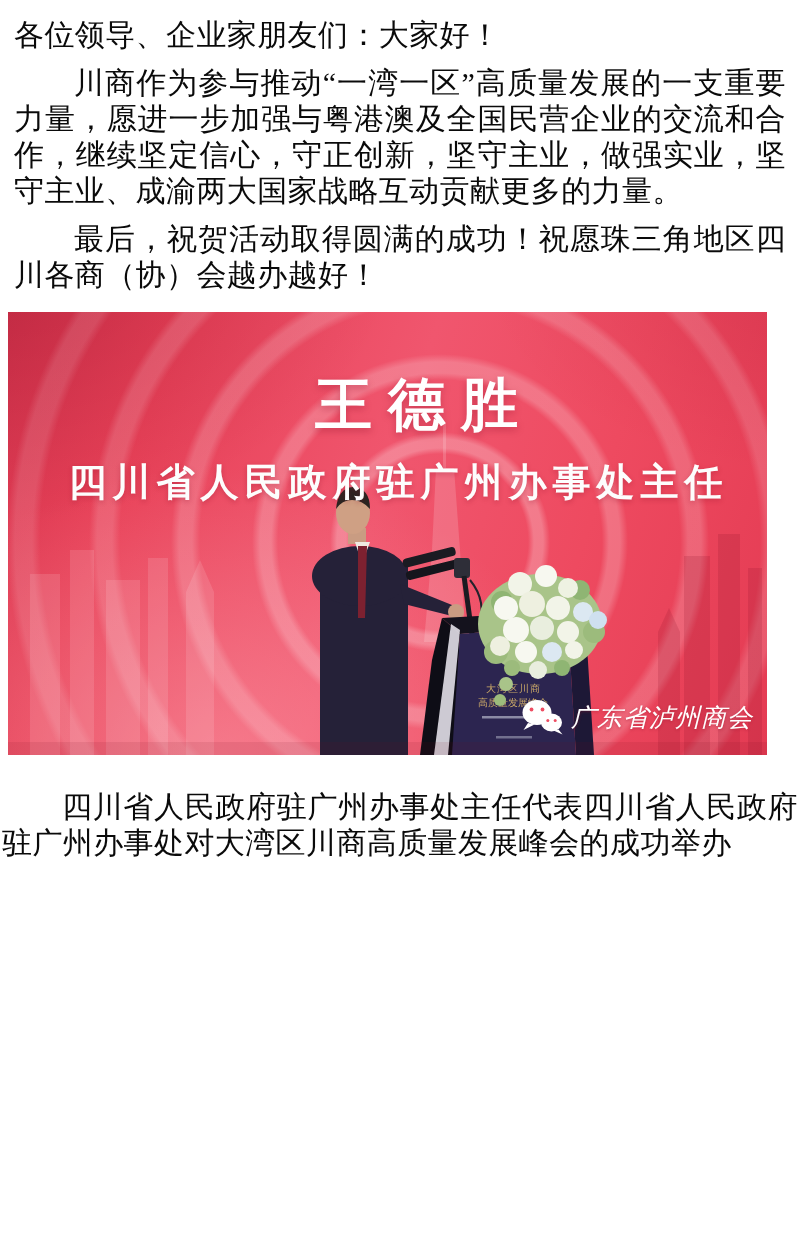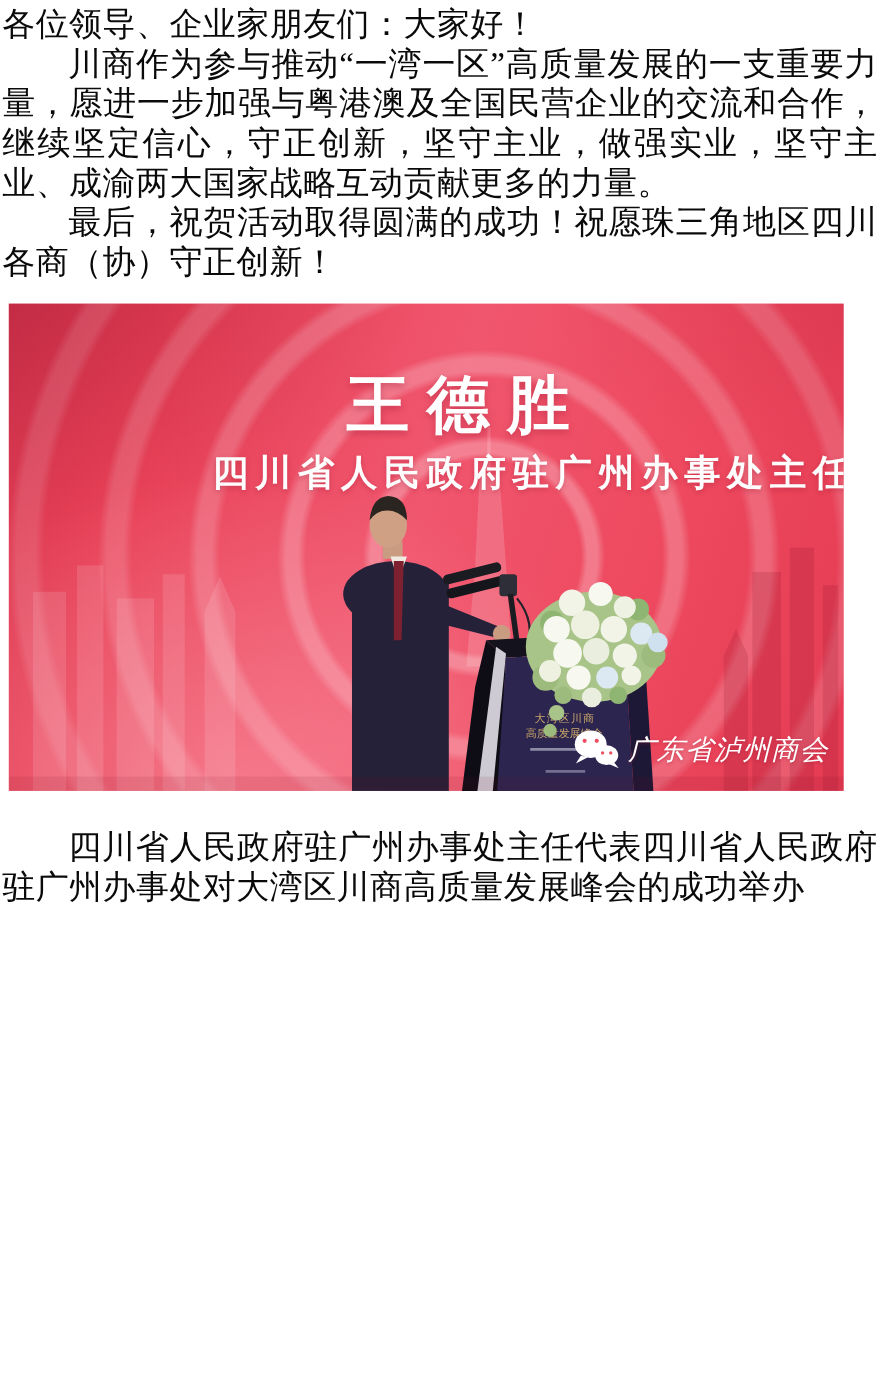--- a/index.html
+++ b/index.html
@@ -5,21 +5,21 @@
   html,body{margin:0;padding:0;}
   body{
     width:800px;height:1253px;overflow:hidden;background:#ffffff;
     font-family:"Liberation Serif","DejaVu Serif",serif;
   }
   .page{position:relative;width:800px;height:1253px;}
 
   
   .body-text{padding:5px 2px 0 2px;}
   .para{
-    margin:0;
+    margin:12px;
     font-size:30px;line-height:36px;letter-spacing:0.4px;
     color:#0a0a0a;text-align:justify;text-justify:inter-ideograph;
     text-indent:2em;
   }
   .para.no-indent{text-indent:0;}
   .closing{margin:34px 0 0 0;padding:0 2px;}
 
   
   .photo{
     position:relative;width:759px;height:443px;margin:19px 0 0 8px;
@@ -39,24 +39,24 @@
   .photo svg.scene{position:absolute;left:0;top:0;}
   .speaker-name{
     position:absolute;left:0;right:0;top:64px;text-align:center;
     transform:translateX(37px);
     font-family:"Liberation Sans","DejaVu Sans",sans-serif;
     font-weight:bold;font-size:57px;line-height:1;color:#ffffff;
     letter-spacing:16px;
     text-shadow:0 3px 7px rgba(140,15,40,.35);
   }
   .speaker-title{
-    position:absolute;left:0;right:0;top:136px;text-align:right;
+    position:absolute;left:0;right:0;top:150px;text-align:center;
     transform:translateX(11px);
     font-family:"Liberation Sans","DejaVu Sans",sans-serif;
-    font-weight:bold;font-size:33px;line-height:1.1;color:#fdfdfd;
+    font-weight:bold;font-size:38px;line-height:1.1;color:#fdfdfd;
     letter-spacing:6px;
     text-shadow:0 2px 5px rgba(140,15,40,.30);
   }
   .watermark{
     position:absolute;right:14px;bottom:20px;
     display:flex;align-items:center;gap:8px;
     font-family:"Liberation Sans","DejaVu Sans",sans-serif;
     font-size:25px;color:#ffffff;letter-spacing:1px;
     text-shadow:0 1px 3px rgba(150,20,45,.45);
     font-style:italic;
@@ -64,21 +64,21 @@
 </style>
 </head>
 <body>
 
 <div class="page">
 
   <div class="body-text">
 
   <p class="para no-indent">各位领导、企业家朋友们：大家好！</p>
       <p class="para">川商作为参与推动“一湾一区”高质量发展的一支重要力量，愿进一步加强与粤港澳及全国民营企业的交流和合作，继续坚定信心，守正创新，坚守主业，做强实业，坚守主业、成渝两大国家战略互动贡献更多的力量。</p>
-      <p class="para">最后，祝贺活动取得圆满的成功！祝愿珠三角地区四川各商（协）守正创新！</p>
+      <p class="para">最后，祝贺活动取得圆满的成功！祝愿珠三角地区四川各商（协）会越办越好！</p>
     </div>
 
   <figure class="photo">
 
     <svg class="scene" width="759" height="443" viewBox="0 0 759 443" aria-hidden="true">
 
       <g fill="rgba(255,255,255,0.12)">
         <rect x="22" y="262" width="30" height="181"></rect>
         <rect x="62" y="238" width="24" height="205"></rect>
         <rect x="98" y="268" width="34" height="175"></rect>

